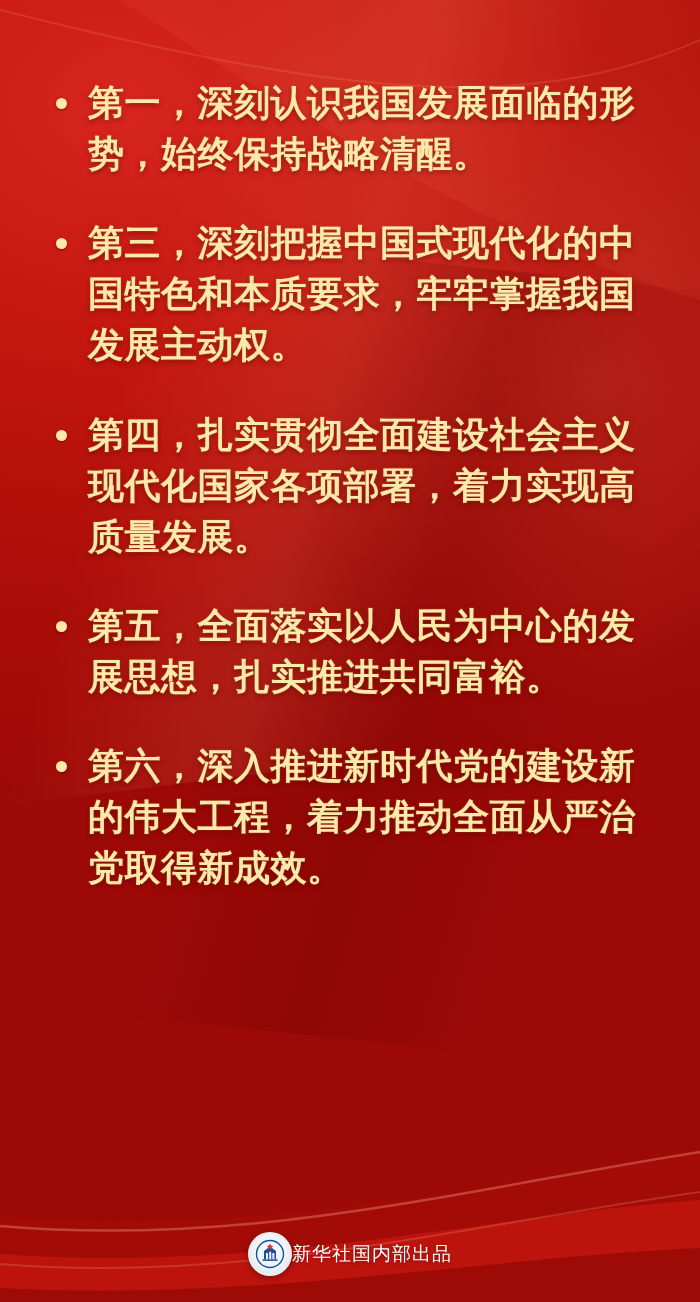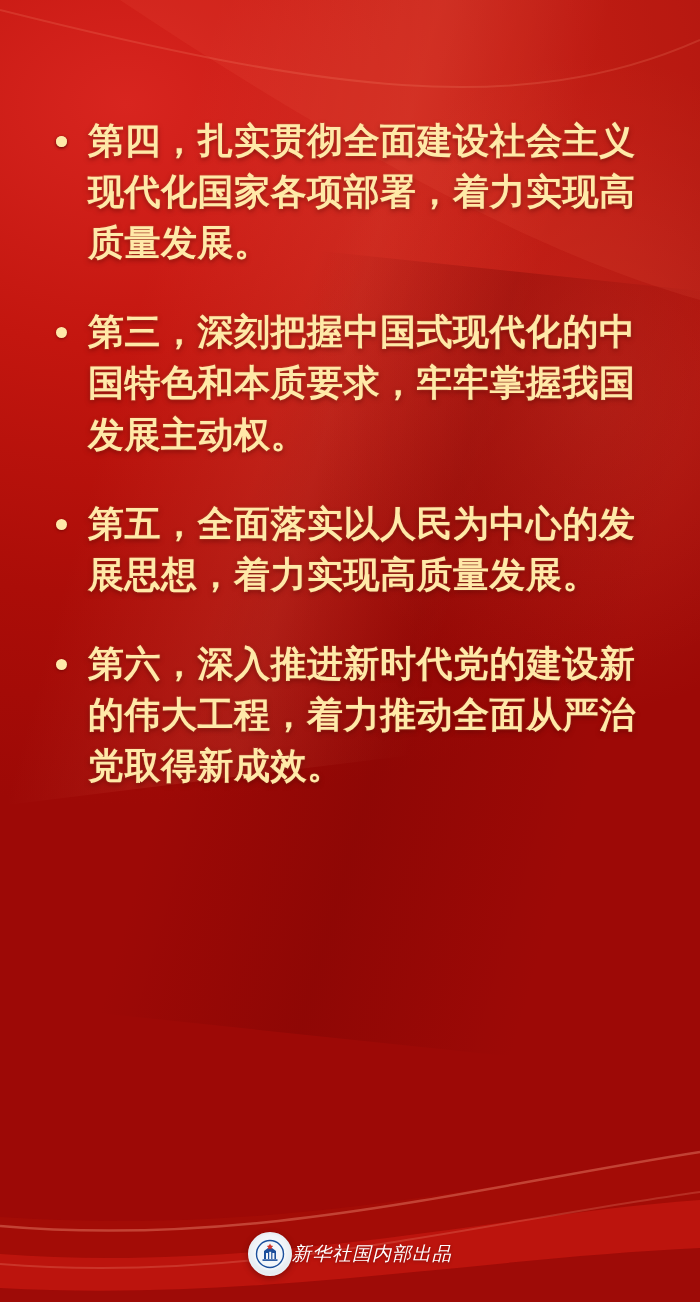--- a/index.html
+++ b/index.html
@@ -91,21 +91,20 @@
   .footer {
     position: absolute;
     left: 0;
     bottom: 26px;
     width: 100%;
     z-index: 6;
     display: flex;
     align-items: center;
     justify-content: center;
     gap: 0;
-    font-style: italic;
   }
   .emblem {
     width: 40px;
     height: 40px;
     border-radius: 50%;
     background: radial-gradient(circle at 50% 40%, #fdfdfd 0%, #eef2f6 55%, #d9e2ea 100%);
     border: 2px solid #e9eef3;
     display: flex;
     align-items: center;
     justify-content: center;
@@ -145,32 +144,33 @@
     <svg viewBox="0 0 700 360" preserveAspectRatio="none" aria-hidden="true">
       <path d="M700,0 L700,300 C520,250 300,120 120,0 Z" fill="rgba(255,120,90,0.10)"></path>
       <path d="M700,40 C520,120 320,90 0,10" stroke="rgba(255,160,130,0.18)" stroke-width="2" fill="none"></path>
     </svg>
   </div>
 
   <div class="content">
     <ul class="points">
       <li>
         <span class="bullet"></span>
+        <span>第一，深刻认识我国发展面临的形势，始终保持战略清醒。</span>
+      </li>
+      <li>
+        <span class="bullet"></span>
+        <span>第三，深刻把握中国式现代化的中国特色和本质要求，牢牢掌握我国发展主动权。</span>
       </li>
       <li>
         <span class="bullet"></span>
         <span>第四，扎实贯彻全面建设社会主义现代化国家各项部署，着力实现高质量发展。</span>
       </li>
       <li>
         <span class="bullet"></span>
-        <span>第三，深刻把握中国式现代化的中国特色和本质要求，牢牢掌握我国发展主动权。</span>
-      </li>
-      <li>
-        <span class="bullet"></span>
-        <span>第五，全面落实以人民为中心的发展思想，着力实现高质量发展。</span>
+        <span>第五，全面落实以人民为中心的发展思想，扎实推进共同富裕。</span>
       </li>
       <li>
         <span class="bullet"></span>
         <span>第六，深入推进新时代党的建设新的伟大工程，着力推动全面从严治党取得新成效。</span>
       </li>
     </ul>
   </div>
 
   <div class="footer">
     <div class="emblem">

